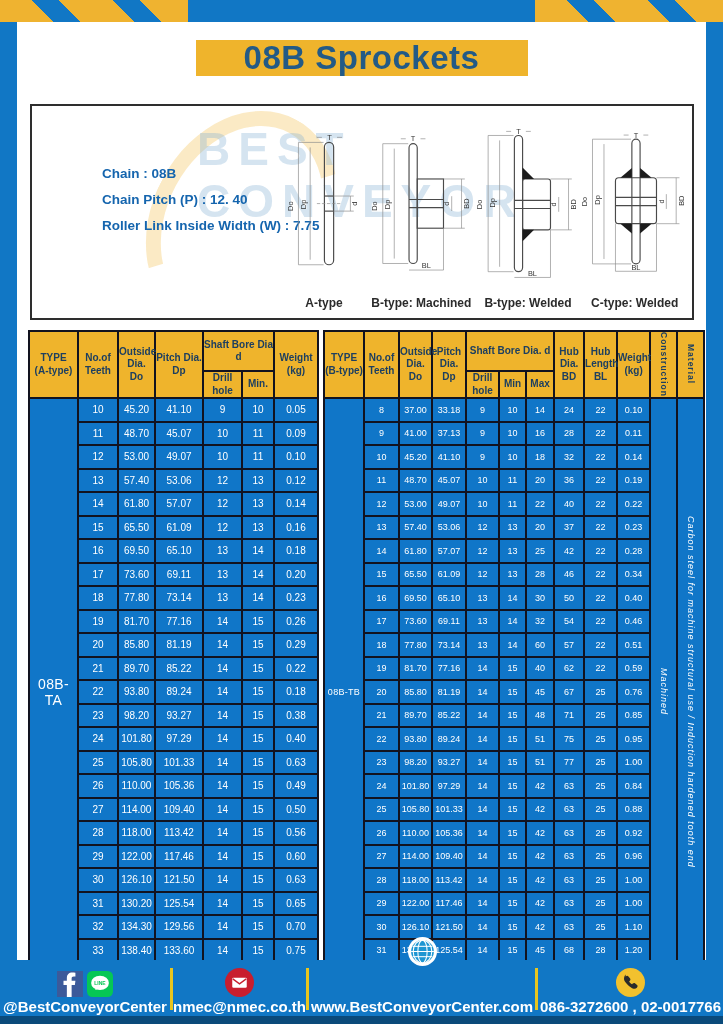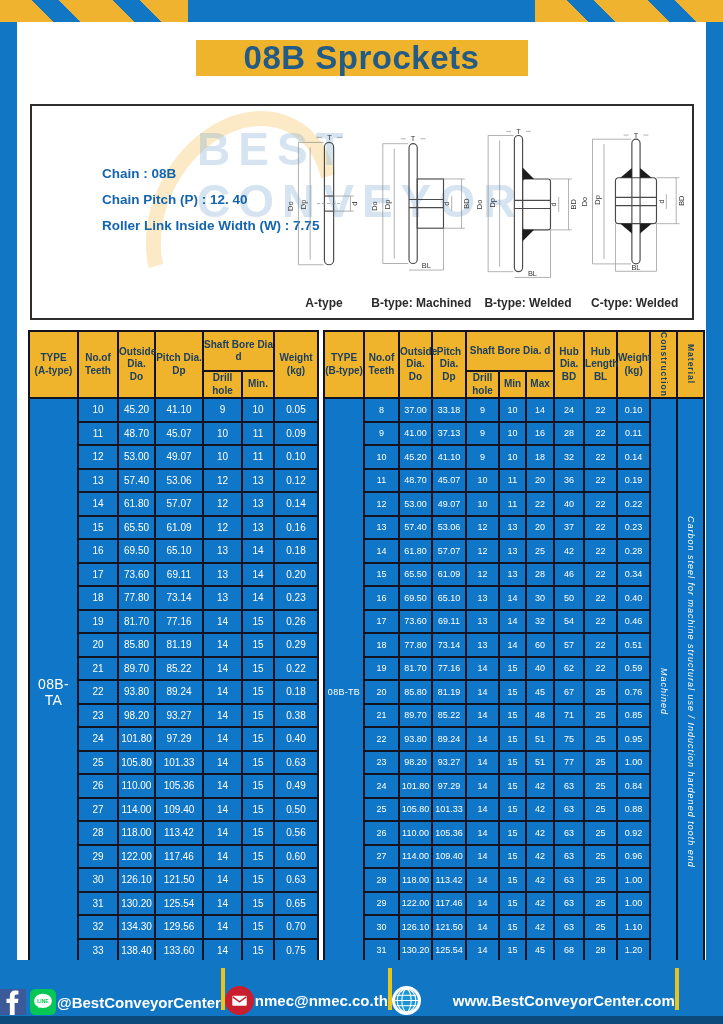--- a/index.html
+++ b/index.html
@@ -51,21 +51,21 @@
   tbody td{background:#1076c8;color:#ffffff;font-size:10px;height:21.5px;}
   .table-b tbody td{font-size:9px;}
   .type-cell{font-size:14px;letter-spacing:.3px;}
   .vert-head{writing-mode:vertical-rl;font-size:8.5px;letter-spacing:1px;}
   .vert-cell{writing-mode:vertical-rl;font-style:italic;letter-spacing:1px;}
   .construction-cell{font-size:10px;}
   .material-cell{font-size:8px;}
   
   .footer{position:absolute;left:0;bottom:0;width:723px;height:64px;background:#1177c5;
     display:flex;align-items:flex-end;}
-  .footer-group{display:flex;flex-direction:row;align-items:center;justify-content:flex-end;gap:1px;padding-bottom:9px;}
+  .footer-group{display:flex;flex-direction:column;align-items:center;justify-content:flex-end;gap:1px;padding-bottom:9px;}
   .fg-1{flex:0 0 170px;}
   .fg-2{flex:0 0 130px;}
   .fg-3{flex:0 0 226px;gap:32px;}
   .fg-4{flex:0 0 185px;}
   .footer-sep{width:4px;height:42px;background:#e8c51e;align-self:center;margin-bottom:6px;}
   .footer-text{color:#fff;font-weight:bold;font-size:15px;white-space:nowrap;}
   .icon-row{display:flex;gap:4px;align-items:center;}
   .footer-strip{position:absolute;left:0;bottom:0;width:723px;height:8px;background:rgba(0,0,0,.38);}
 </style>
 </head>
@@ -838,14 +838,21 @@
         <ellipse cx="14" cy="14" rx="4.5" ry="11"></ellipse>
         <ellipse cx="14" cy="14" rx="9" ry="11"></ellipse>
         <line x1="3" y1="14" x2="25" y2="14"></line>
         <line x1="4.5" y1="9" x2="23.5" y2="9"></line>
         <line x1="4.5" y1="19" x2="23.5" y2="19"></line>
       </g>
     </svg>
     <span class="footer-text">www.BestConveyorCenter.com</span>
   </div>
   <div class="footer-sep"></div>
+  <div class="footer-group fg-4">
+    <svg width="29" height="29" viewBox="0 0 28 28">
+      <circle cx="14" cy="14" r="14" fill="#f2c12e"></circle>
+      <path d="M9.3 8.3c.9-.9 2.1-1 2.7-.2l1.6 2c.5.6.4 1.5-.2 2.1l-.7.7c.3 1.1 1.7 2.5 2.8 2.8l.7-.7c.6-.6 1.5-.7 2.1-.2l2 1.6c.8.6.7 1.8-.2 2.7-1.1 1.1-3.2 1.5-5.9-.5-2.4-1.8-4.2-3.6-5.6-5.6-1.7-2.5-.4-5.6.7-6.7z" fill="#2b2b2b"></path>
+    </svg>
+    <span class="footer-text">086-3272600 , 02-0017766</span>
+  </div>
 </div>
 <div class="footer-strip"></div>
 
 </body></html>

